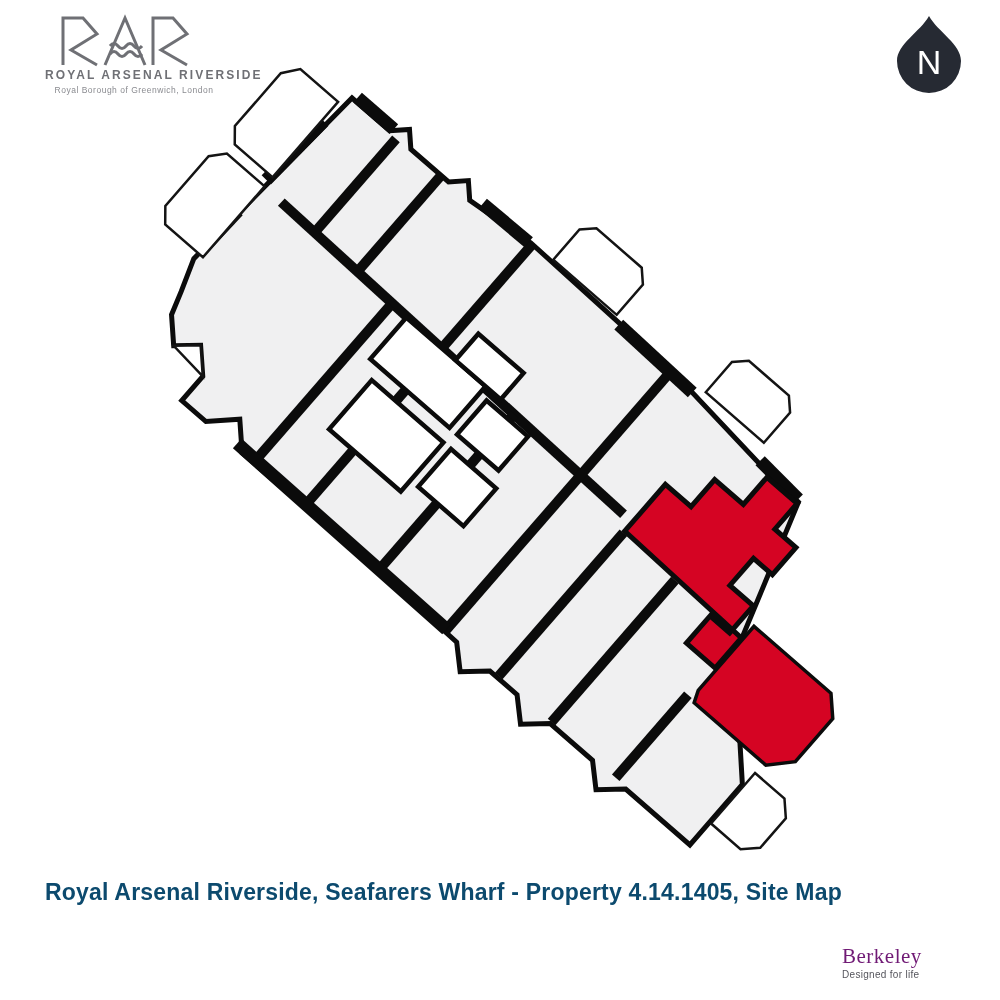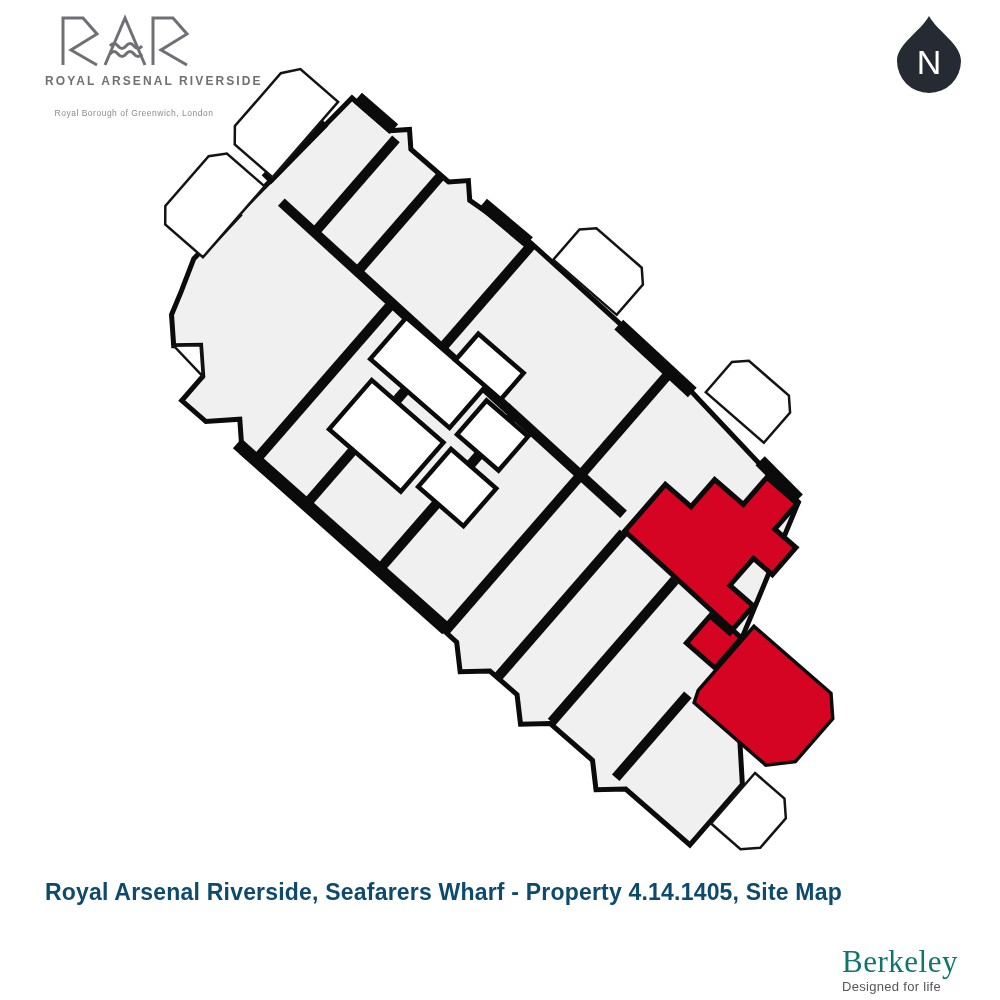--- a/index.html
+++ b/index.html
@@ -3,39 +3,39 @@
 <meta charset="utf-8">
 <style>
   html,body{margin:0;padding:0;}
   body{
     width:1000px;height:1000px;position:relative;background:#ffffff;
     font-family:"Liberation Sans", sans-serif;overflow:hidden;
   }
   .logo-block{position:absolute;left:45px;top:14px;width:230px;}
   .logo-mark{display:block;margin-left:16px;}
   .logo-title{
-    margin-top:6px;font-size:12px;font-weight:700;letter-spacing:2.1px;
+    margin-top:0;font-size:12px;font-weight:700;letter-spacing:2.1px;
     color:#6f7075;white-space:nowrap;
   }
   .logo-sub{
-    margin-top:20px;font-size:8.5px;font-weight:400;letter-spacing:.5px;
+    margin-top:3px;font-size:8.5px;font-weight:400;letter-spacing:.5px;
     color:#8a8b90;text-align:center;white-space:nowrap;width:178px;
   }
   .compass{position:absolute;right:35px;top:14px;width:72px;height:84px;}
   .plan-wrap{position:absolute;left:0;top:0;width:1000px;height:1000px;}
   .caption{
     position:absolute;left:45px;top:879px;font-size:23px;font-weight:700;
     color:#0c4a6e;white-space:nowrap;letter-spacing:.2px;
   }
   .brand{position:absolute;right:38px;top:946px;width:120px;text-align:left;}
   .brand-name{
-    font-family:"Liberation Serif", serif;font-size:31px;font-weight:400;
-    color:#0f766e;line-height:1;letter-spacing:.5px;
+    font-family:"Liberation Serif", serif;font-size:21px;font-weight:400;
+    color:#701a75;line-height:1;letter-spacing:.5px;
   }
-  .brand-tag{font-size:13px;color:#55555c;margin-top:2px;letter-spacing:.3px;}
+  .brand-tag{font-size:10px;color:#55555c;margin-top:2px;letter-spacing:.3px;}
 </style>
 </head>
 <body>
 
 <div class="logo-block">
   <svg class="logo-mark" width="130" height="54" viewBox="0 0 130 54">
     <g fill="none" stroke="#6f7075" stroke-width="3" stroke-linejoin="miter">
       <path d="M2,51 L2,4 L22,4 L36,20 L10,36 L36,51"></path>
       <path d="M44,51 L64,4 L84,51"></path>
       <path d="M49,32 q4,-5 8,0 t8,0 t8,0 t8,0"></path>

